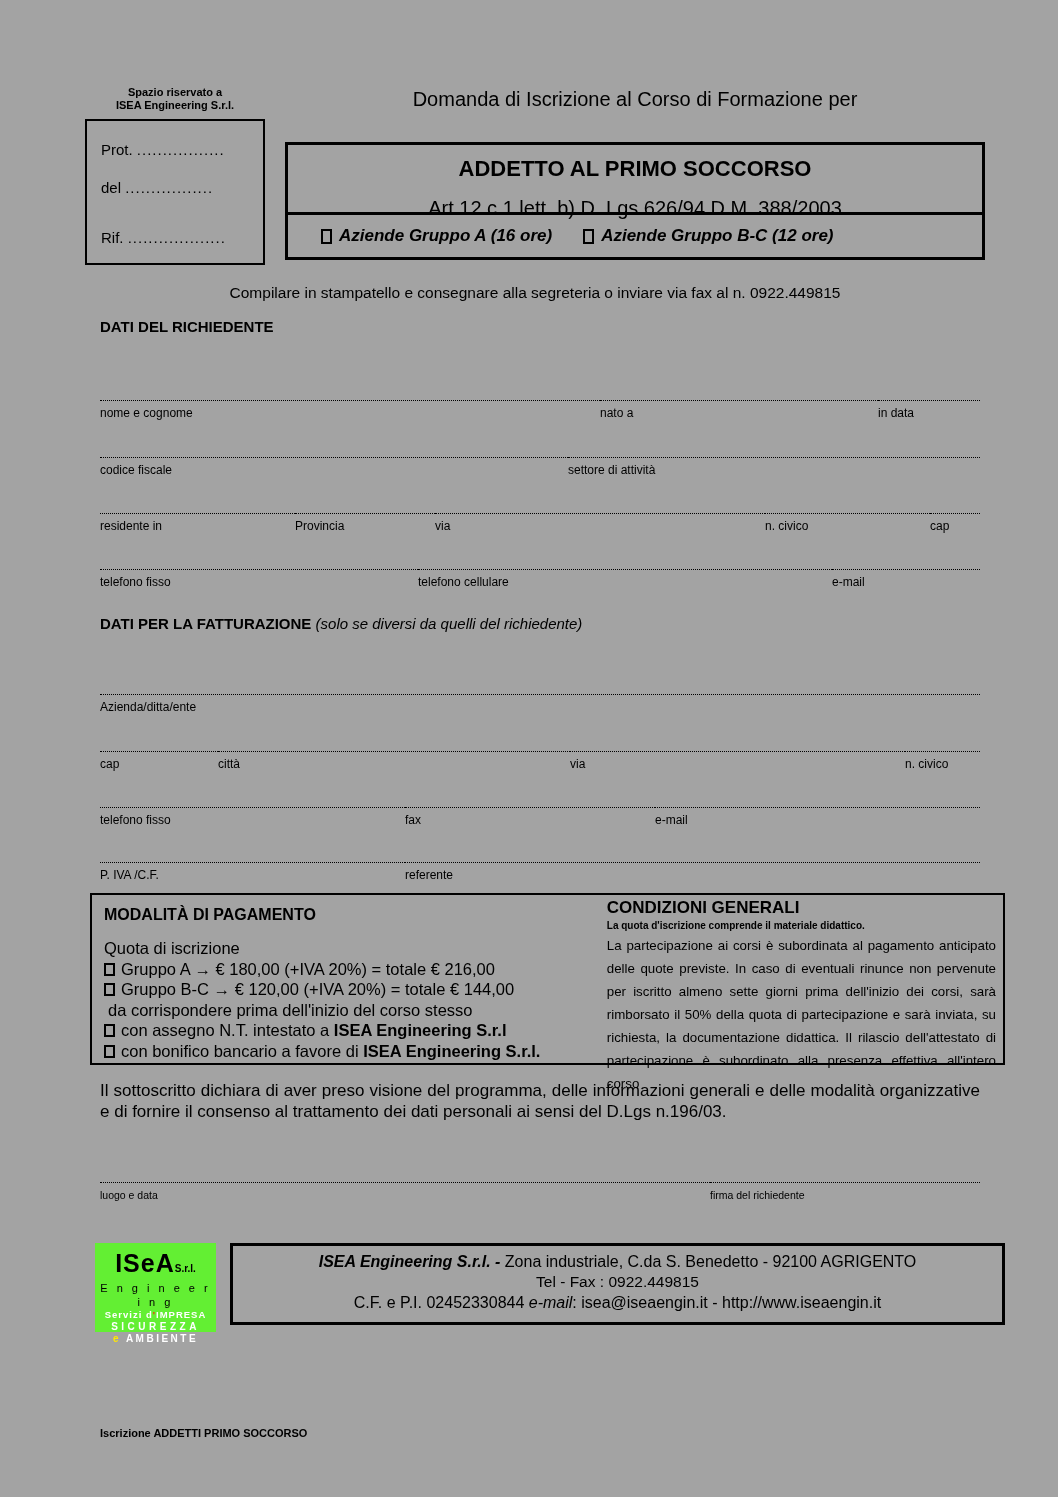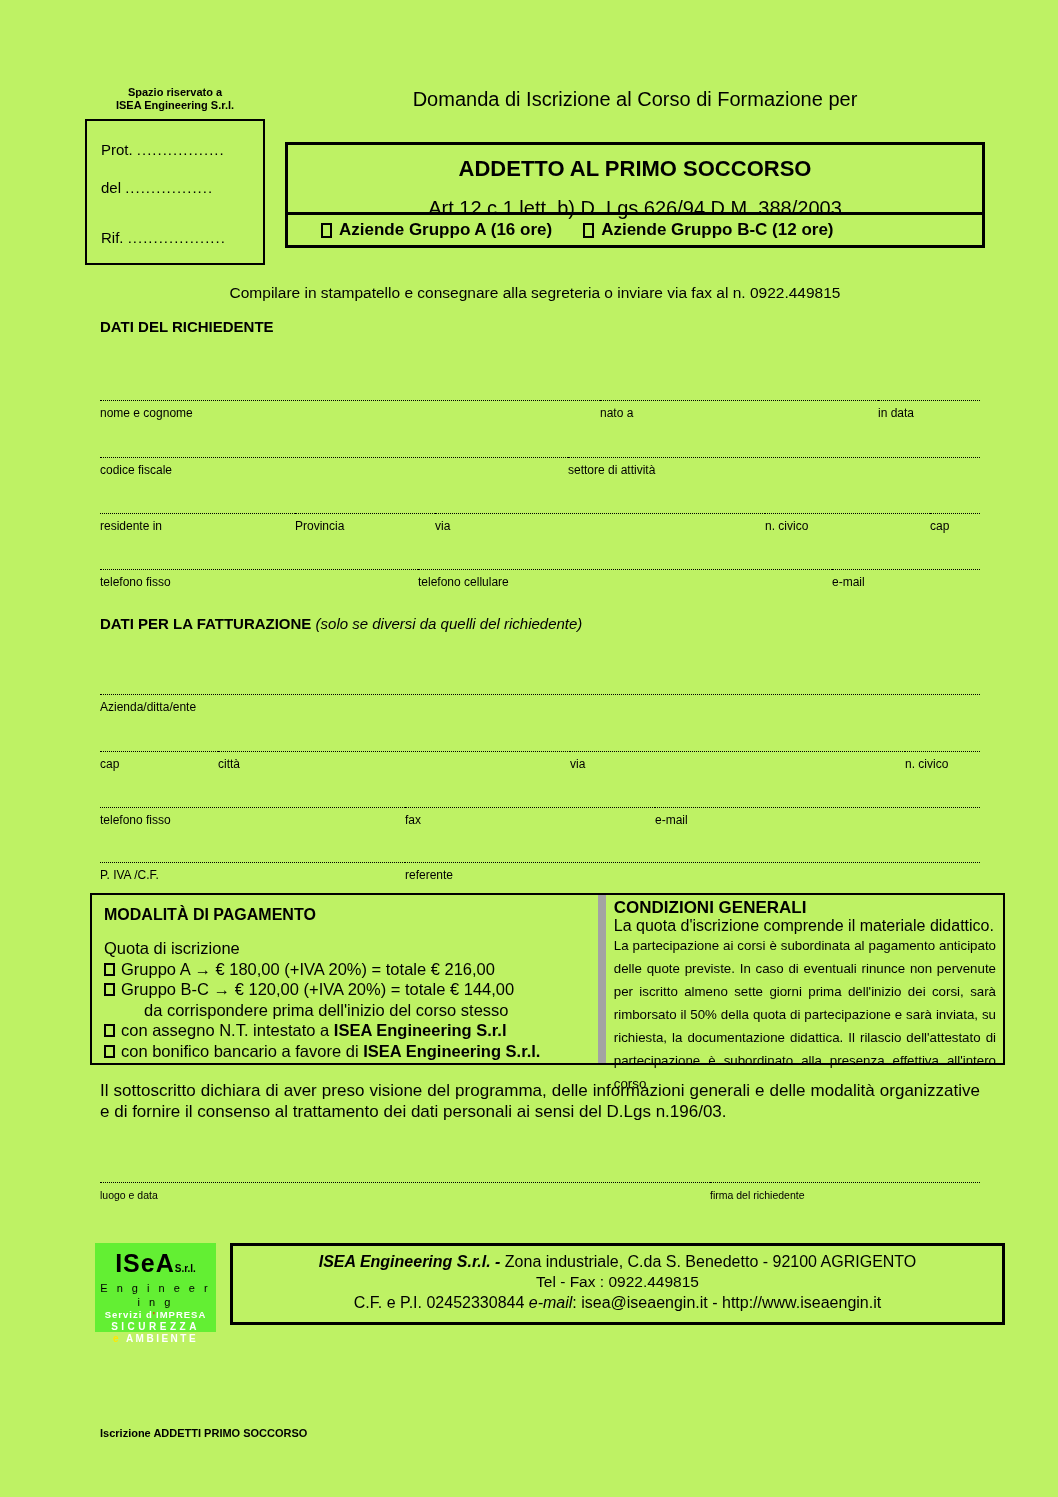--- a/index.html
+++ b/index.html
@@ -1,38 +1,38 @@
 <!DOCTYPE html>
 <html><head>
 <meta charset="utf-8">
 <style>
   * { margin:0; padding:0; box-sizing:border-box; }
   body { background:#fff; }
   .page {
-    position:relative; width:1058px; height:1497px; background:#bef264;
+    position:relative; width:1058px; height:1497px; background:#a3a3a3;
     font-family:"Liberation Sans", sans-serif; color:#000; overflow:hidden;
   }
   
   .reserved-label { position:absolute; left:85px; top:86px; width:180px;
     text-align:center; font-size:11px; font-weight:bold; line-height:13px; }
   .reserved-box { position:absolute; left:85px; top:119px; width:180px; height:146px;
     border:2px solid #000; font-size:15px; }
   .rb-row { position:absolute; left:14px; white-space:nowrap; }
   .rb-prot { top:20px; } .rb-del { top:58px; } .rb-rif { top:108px; }
   .rb-dots { letter-spacing:1px; }
 
   
   .pre-title { position:absolute; left:285px; top:88px; width:700px;
     text-align:center; font-size:20px; }
   .title-box { position:absolute; left:285px; top:117px; width:700px; height:95px;
     border:3px solid #000; border-bottom:none; text-align:center;margin-top:25px; }
   .title-main { margin-top:11px; font-size:22px; font-weight:bold; }
   .title-law { margin-top:15px; font-size:20px; }
-  .options-row { position:absolute; left:285px; top:212px; width:700px; height:36px;
-    border:3px solid #000; display:flex; align-items:center; padding-left:33px; }
+  .options-row { position:absolute; left:285px; top:212px; width:700px; height:48px;
+    border:3px solid #000; display:flex; align-items:center; padding-left:33px;font-style:italic; }
   .option { display:flex; align-items:center; font-size:17px; font-weight:bold; white-space:nowrap; }
   .option + .option { margin-left:31px; }
   .cb { display:inline-block; width:11px; height:15px; border:2px solid #000; margin-right:7px; }
 
   .instructions { position:absolute; left:60px; top:284px; width:950px;
     text-align:center; font-size:15.5px; }
 
   .sec-title { position:absolute; left:100px; font-size:15px; font-weight:bold; }
   .sec-title .ital { font-weight:normal; font-style:italic; font-size:15px; }
 
@@ -42,24 +42,24 @@
   .flab { font-size:12px; }
 
   
   .pc-box { position:absolute; left:90px; top:893px; width:915px; height:172px;
     border:2px solid #000; display:flex; }
   .pay-col { width:508px; padding:11px 8px 0 12px; }
   .pay-title { font-size:16px; font-weight:bold; margin-bottom:14px; }
   .pay-line { font-size:16.5px; line-height:20.5px; white-space:nowrap; }
   .cb2 { display:inline-block; width:11px; height:13px; border:2px solid #000; margin-right:6px;
     position:relative; top:1px; }
-  .indent { padding-left:4px;margin-left:36px; }
-  .cond-col { width:407px; border-left:8px solid #a3a3a3; padding:3px 7px 14px 8px; }
+  .indent { padding-left:4px; }
+  .cond-col { width:407px; border-left:1px solid #a3a3a3; padding:3px 7px 14px 8px; }
   .cond-title { font-size:17px; font-weight:bold; }
-  .cond-line1 { font-size:16px; line-height:16px; }
+  .cond-line1 { font-size:10px; line-height:16px;font-weight:bold; }
   .cond-body { font-size:13.3px; line-height:23px; text-align:justify; }
 
   .declaration { position:absolute; left:100px; top:1080px; width:880px;
     font-size:17px; line-height:21px; text-align:justify; }
 
   .sig-lab { font-size:10.5px; }
 
   
   .logo { position:absolute; left:95px; top:1243px; width:121px; height:89px;
     text-align:center; padding-top:8px; }

